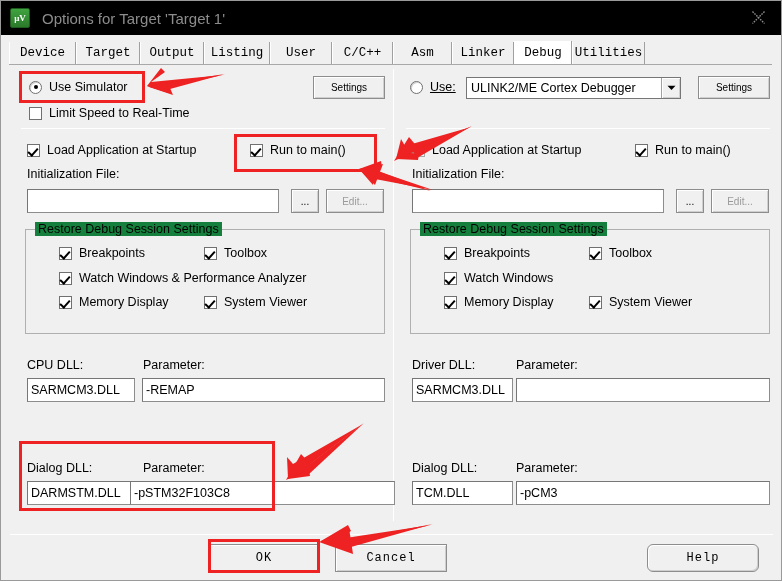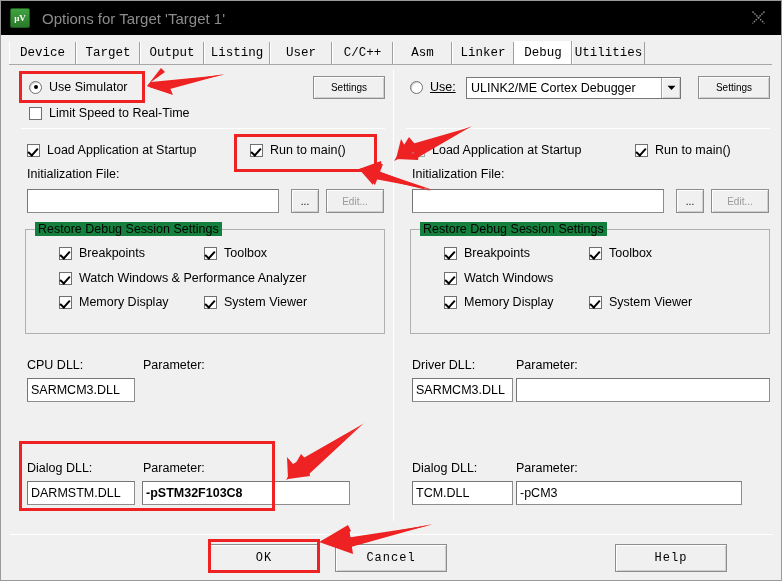--- a/index.html
+++ b/index.html
@@ -399,27 +399,30 @@
           <span class="chk checked"></span>
           <span class="lbl">System Viewer</span>
         </div>
       </div>
 
       <div class="lbl" style="position:absolute;left:17px;top:293px;">CPU DLL:</div>
       <div class="lbl" style="position:absolute;left:133px;top:293px;">Parameter:</div>
       <div class="txt" style="left:17px;top:313px;width:108px;height:24px;">
         <span>SARMCM3.DLL</span>
       </div>
+      <div class="txt" style="left:132px;top:313px;width:243px;height:24px;">
+        <span>-REMAP</span>
+      </div>
 
       <div class="lbl" style="position:absolute;left:17px;top:396px;">Dialog DLL:</div>
       <div class="lbl" style="position:absolute;left:133px;top:396px;">Parameter:</div>
       <div class="txt" style="left:17px;top:416px;width:108px;height:24px;">
         <span>DARMSTM.DLL</span>
       </div>
-      <div class="txt" style="left:132px;top:416px;width:208px;height:24px;font-weight:bold;">
+      <div class="txt" style="left:120px;top:416px;width:265px;height:24px;">
         <span>-pSTM32F103C8</span>
       </div>
     </div>
 
     <div class="panel" id="panel-right">
 
       <div class="ctl-row" style="left:8px;top:15px;">
         <span class="radio"></span>
         <span class="lbl"><u>Use:</u></span>
       </div>
@@ -493,35 +496,35 @@
       </div>
       <div class="txt" style="left:114px;top:313px;width:254px;height:24px;">
         <span></span>
       </div>
 
       <div class="lbl" style="position:absolute;left:10px;top:396px;">Dialog DLL:</div>
       <div class="lbl" style="position:absolute;left:114px;top:396px;">Parameter:</div>
       <div class="txt" style="left:10px;top:416px;width:101px;height:24px;">
         <span>TCM.DLL</span>
       </div>
-      <div class="txt" style="left:114px;top:416px;width:226px;height:24px;">
+      <div class="txt" style="left:114px;top:416px;width:254px;height:24px;">
         <span>-pCM3</span>
       </div>
     </div>
   </div>
 
   <div id="bottombar">
     <div id="bottom-sep"></div>
     <div class="btn mono" style="left:334px;top:10px;width:112px;height:28px;">
       <span>Cancel</span>
     </div>
     <div class="btn mono" style="left:207px;top:10px;width:112px;height:28px;">
       <span>OK</span>
     </div>
-    <div class="btn mono" style="left:614px;top:10px;width:112px;height:28px;">
+    <div class="btn mono" style="left:646px;top:10px;width:112px;height:28px;border-radius:6px;">
       <span>Help</span>
     </div>
   </div>
 
 
   <div class="anno-box" style="left:18px;top:70px;width:126px;height:32px;"></div>
   <div class="anno-box" style="left:233px;top:133px;width:143px;height:38px;"></div>
   <div class="anno-box" style="left:18px;top:440px;width:256px;height:70px;"></div>
   <div class="anno-box" style="left:207px;top:538px;width:112px;height:34px;"></div>
 

